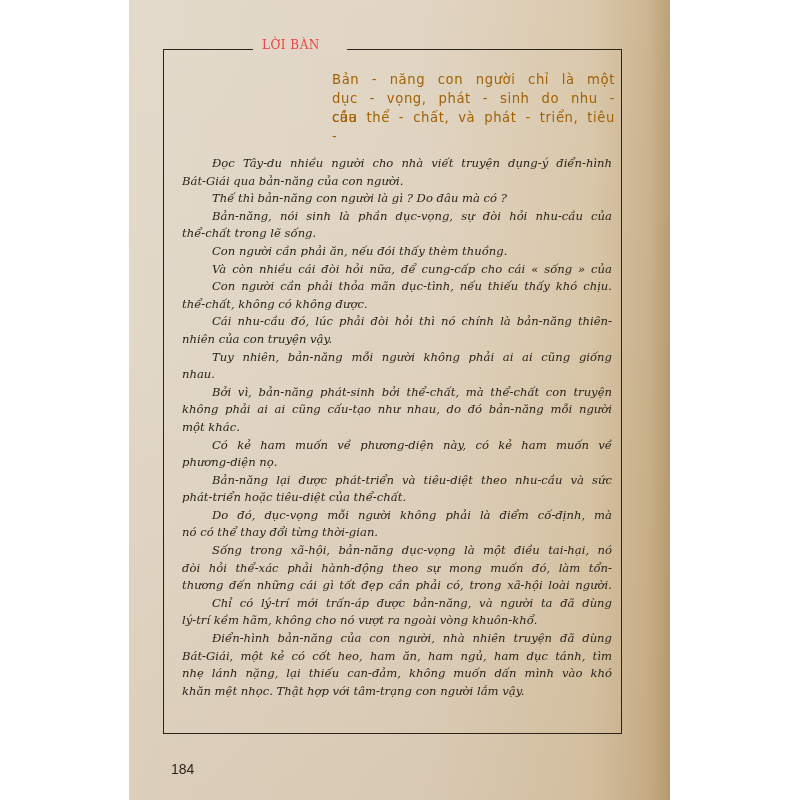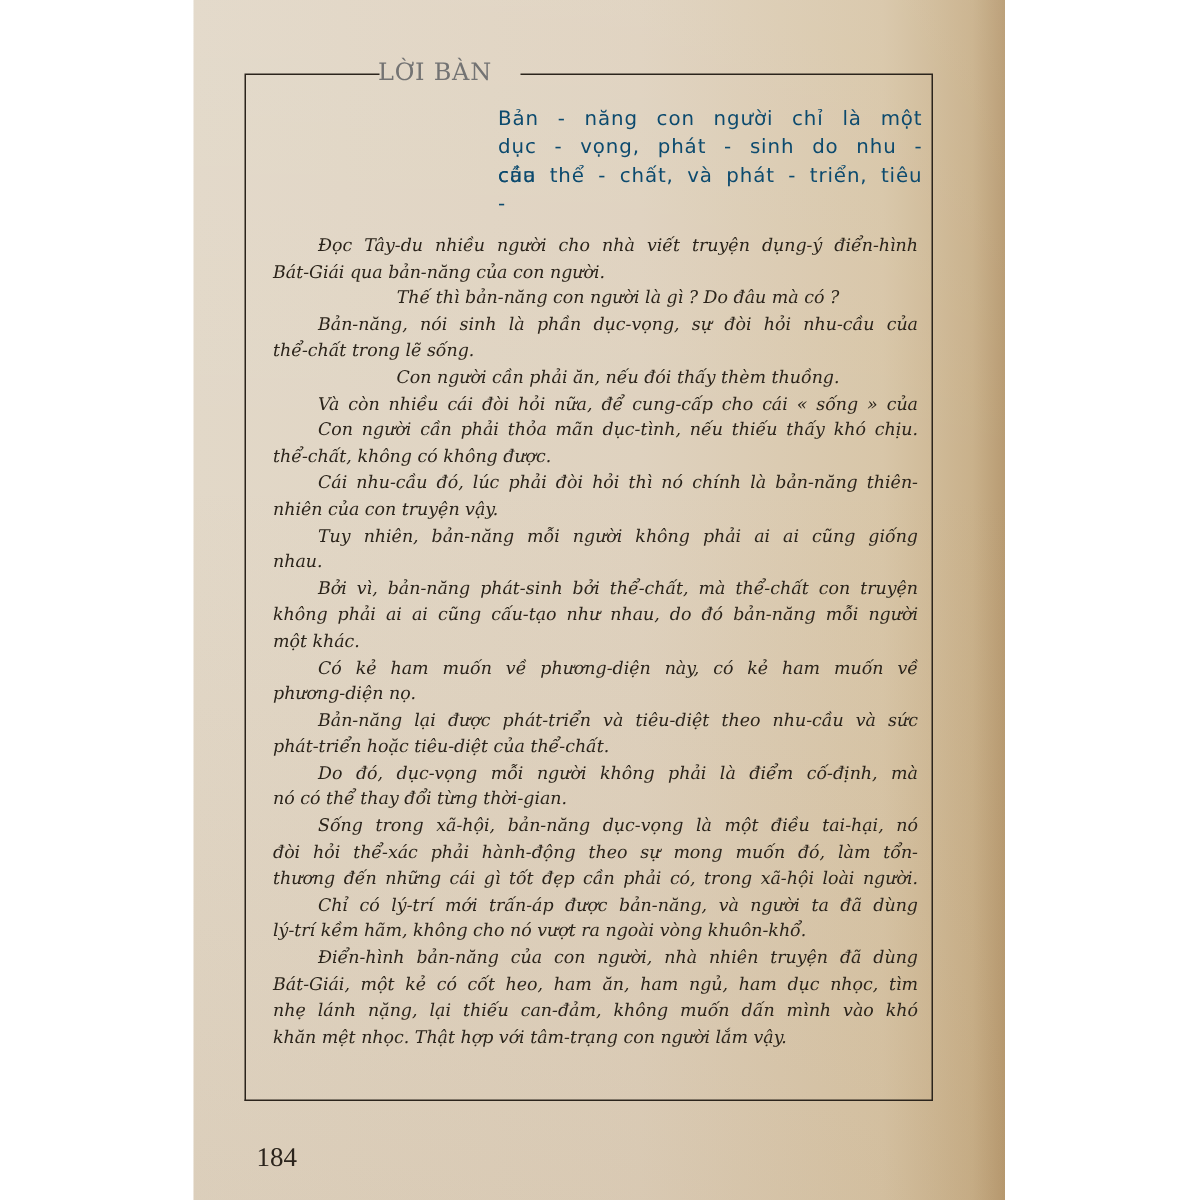--- a/index.html
+++ b/index.html
@@ -17,39 +17,39 @@
     pointer-events: none;
   }
   .frame {
     position: absolute; left: 163px; top: 50px; width: 459px; height: 684px;
     border-left: 1.5px solid #2b241c; border-right: 1.5px solid #2b241c; border-bottom: 1.5px solid #2b241c;
     box-sizing: border-box;
   }
   .frame-top-left { position: absolute; left: 163px; top: 49px; width: 90px; height: 0; border-top: 1.5px solid #2b241c; }
   .frame-top-right { position: absolute; left: 347px; top: 49px; width: 275px; height: 0; border-top: 1.5px solid #2b241c; }
   .title {
-    position: absolute; left: 252px; top: 38px; font-family: "DejaVu Serif", serif; font-size: 16px;
-    letter-spacing: 0.5px; color: #737373;
+    position: absolute; left: 262px; top: 38px; font-family: "DejaVu Serif", serif; font-size: 12px;
+    letter-spacing: 0.5px; color: #ef4444;
   }
   .epigraph {
     position: absolute; left: 332px; top: 70px; width: 283px;
-    font-family: "DejaVu Sans", sans-serif; font-size: 13.2px; line-height: 19px; color: #0c4a6e;
+    font-family: "DejaVu Sans", sans-serif; font-size: 13.2px; line-height: 19px; color: #a16207;
     text-align: justify; text-align-last: justify; letter-spacing: 0.6px; word-spacing: 3px;
   }
   .epigraph .ln { display: block; height: 19px; text-align: justify; text-align-last: justify; }
   .body-text {
     position: absolute; left: 182px; top: 155px; width: 430px;
     font-family: "DejaVu Serif", serif; font-style: italic; font-size: 11.6px; line-height: 17.6px;
     color: #2a231a;
   }
   .body-text .ln { display: block; height: 17.6px; white-space: nowrap; }
   .body-text .just { text-align: justify; text-align-last: justify; white-space: normal; }
-  .body-text .indent { padding-left: 30px; text-align: center; }
+  .body-text .indent { padding-left: 30px; }
   .pagenum {
-    position: absolute; left: 171px; top: 761px; font-family: Liberation Serif, serif; font-size: 18px; color: #2b241c;
+    position: absolute; left: 171px; top: 761px; font-family: Liberation Sans, sans-serif; font-size: 14px; color: #2b241c;
   }
 </style>
 </head>
 <body>
 
 <div class="page"></div>
 
 <div class="frame"></div>
 <div class="frame-top-left"></div>
 <div class="frame-top-right"></div>
@@ -84,18 +84,18 @@
     <span class="ln indent just">Bản-năng lại được phát-triển và tiêu-diệt theo nhu-cầu và sức</span>
     <span class="ln">phát-triển hoặc tiêu-diệt của thể-chất.</span>
     <span class="ln indent just">Do đó, dục-vọng mỗi người không phải là điểm cố-định, mà</span>
     <span class="ln">nó có thể thay đổi từng thời-gian.</span>
     <span class="ln indent just">Sống trong xã-hội, bản-năng dục-vọng là một điều tai-hại, nó</span>
     <span class="ln just">đòi hỏi thể-xác phải hành-động theo sự mong muốn đó, làm tổn-</span>
     <span class="ln just">thương đến những cái gì tốt đẹp cần phải có, trong xã-hội loài người.</span>
     <span class="ln indent just">Chỉ có lý-trí mới trấn-áp được bản-năng, và người ta đã dùng</span>
     <span class="ln">lý-trí kềm hãm, không cho nó vượt ra ngoài vòng khuôn-khổ.</span>
     <span class="ln indent just">Điển-hình bản-năng của con người, nhà nhiên truyện đã dùng</span>
-    <span class="ln just">Bát-Giái, một kẻ có cốt heo, ham ăn, ham ngủ, ham dục nhọc, tìm</span>
+    <span class="ln just">Bát-Giái, một kẻ có cốt heo, ham ăn, ham ngủ, ham dục tánh, tìm</span>
     <span class="ln just">nhẹ lánh nặng, lại thiếu can-đảm, không muốn dấn mình vào khó</span>
     <span class="ln">khăn mệt nhọc. Thật hợp với tâm-trạng con người lắm vậy.</span>
   </div>
 
 <div class="pagenum">184</div>
 
 </body></html>

